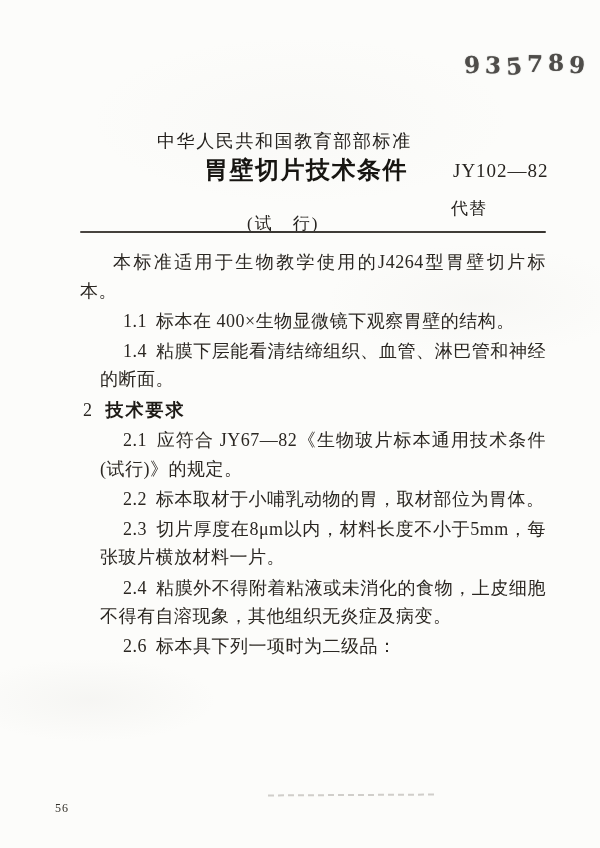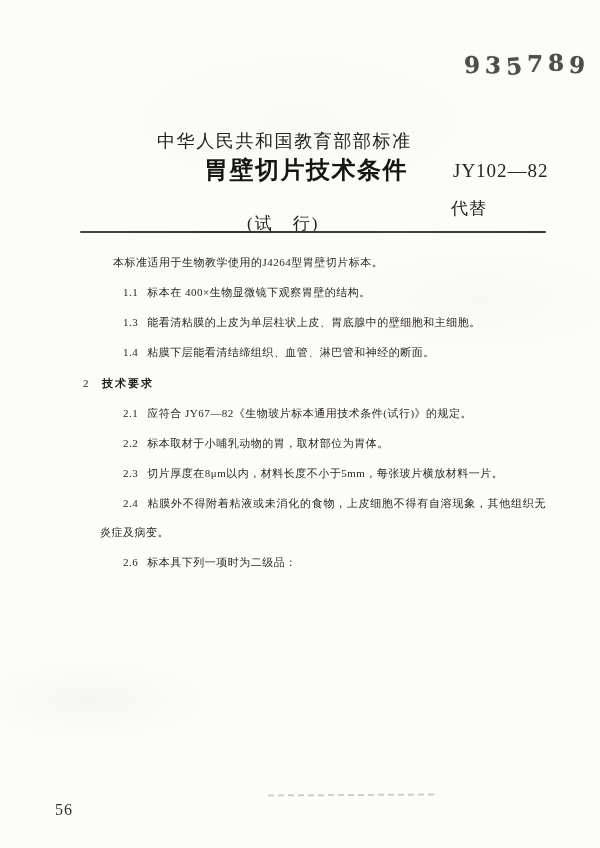--- a/index.html
+++ b/index.html
@@ -87,21 +87,21 @@
     background: linear-gradient(to right, #4a4641, #35322e 30%, #45423d 70%, #38352f);
     border-radius: 1px;
   }
 
   
   .doc-body {
     position: absolute;
     left: 80px;
     top: 248px;
     width: 466px;
-    font-size: 11px;
+    font-size: 18px;
     line-height: 28.6px;
     letter-spacing: 0.5px;
     text-align: justify;
     color: #2b2722;
   }
   .doc-body p { margin: 0 0 1.5px 0; }
   p.intro { text-indent: 33px; }
   .sec-heading {
     margin: 2px 0 1.5px 3px;
     line-height: 28.6px;
@@ -123,21 +123,21 @@
     top: 794px;
     width: 166px;
     border-top: 2px dashed rgba(125, 120, 112, 0.35);
     transform: rotate(-0.3deg);
   }
 
   .page-number {
     position: absolute;
     left: 55px;
     top: 801px;
-    font-size: 16px;
+    font-size: 12px;
     letter-spacing: 1px;
     color: #333029;
   }
 </style>
 </head>
 <body>
 
 <div class="page">
 
   <div class="stamp"><span style="transform: translateY(0px) rotate(-2deg);">9</span><span style="transform: translateY(1px) rotate(3deg);">3</span><span style="transform: translateY(2px) rotate(-4deg);">5</span><span style="transform: translateY(0px) rotate(2deg);">7</span><span style="transform: translateY(-1px) rotate(-1deg);">8</span><span style="transform: translateY(2px) rotate(5deg);">9</span></div>
@@ -149,21 +149,20 @@
 
   <div class="trial">(试　行)</div>
   <div class="replaces">代替</div>
 
   <div class="header-rule"></div>
 
   <div class="doc-body">
     <p class="intro">本标准适用于生物教学使用的J4264型胃壁切片标本。</p>
     <div class="sections">
         <p class="clause"><span class="clause-num">1.1</span>标本在 400×生物显微镜下观察胃壁的结构。</p>
-        <p class="clause"><span class="clause-num">1.3</span>能看清粘膜的上皮为单层柱状上皮、胃底腺中的壁细胞和主细胞。</p>
         <p class="clause"><span class="clause-num">1.4</span>粘膜下层能看清结缔组织、血管、淋巴管和神经的断面。</p>
         <div class="sec-heading"><span class="sec-num">2</span><span class="sec-title">技术要求</span></div>
         <p class="clause"><span class="clause-num">2.1</span>应符合 JY67—82《生物玻片标本通用技术条件(试行)》的规定。</p>
         <p class="clause"><span class="clause-num">2.2</span>标本取材于小哺乳动物的胃，取材部位为胃体。</p>
         <p class="clause"><span class="clause-num">2.3</span>切片厚度在8μm以内，材料长度不小于5mm，每张玻片横放材料一片。</p>
         <p class="clause"><span class="clause-num">2.4</span>粘膜外不得附着粘液或未消化的食物，上皮细胞不得有自溶现象，其他组织无炎症及病变。</p>
         <p class="clause"><span class="clause-num">2.6</span>标本具下列一项时为二级品：</p>
       </div>
   </div>
 

